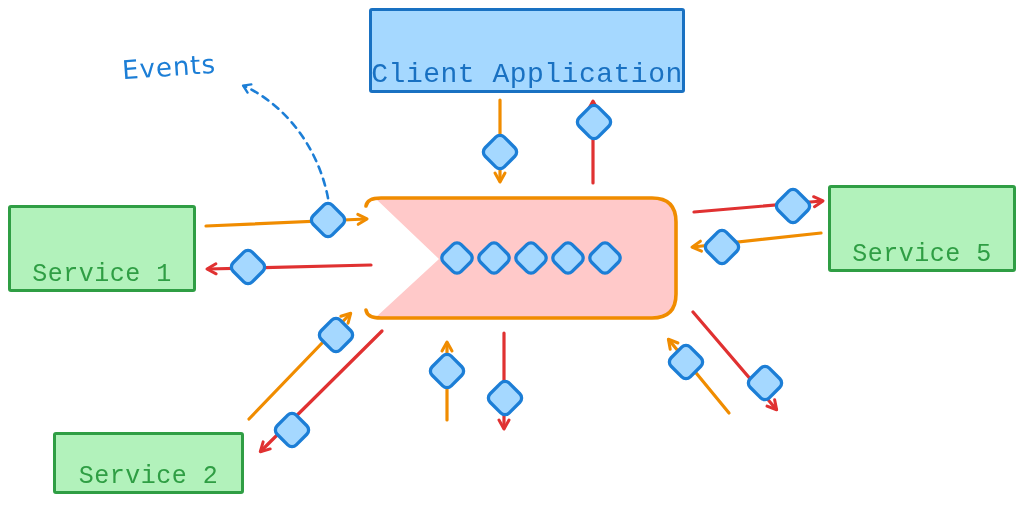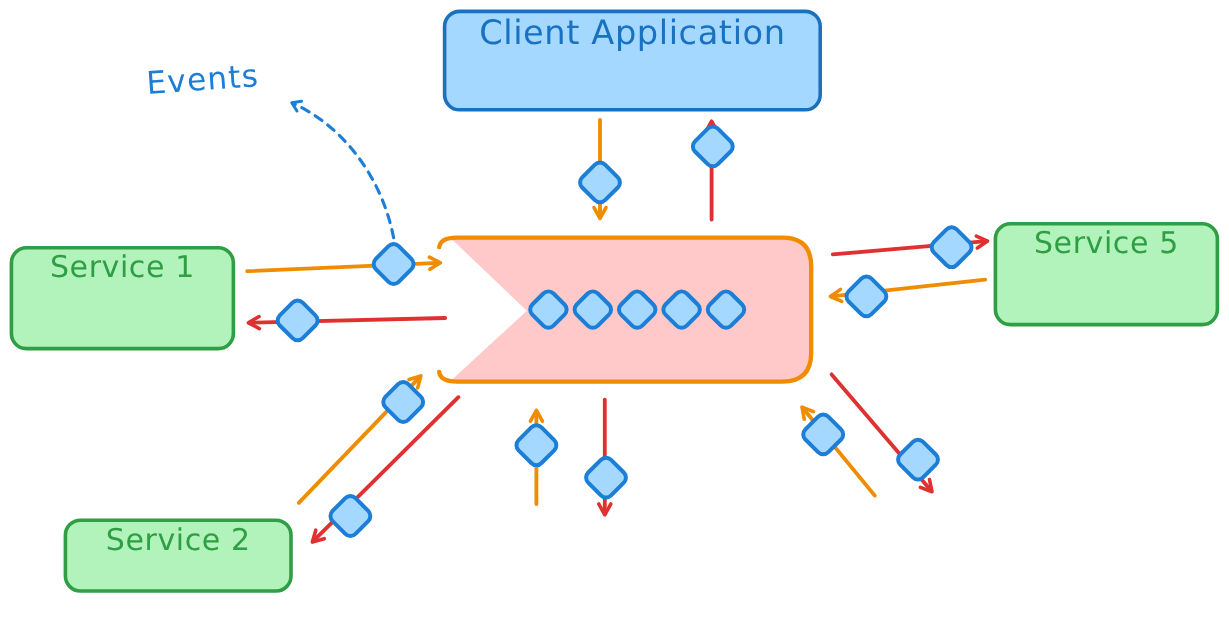--- a/index.html
+++ b/index.html
@@ -8,26 +8,27 @@
     width: 1024px;
     height: 523px;
     overflow: hidden;
     font-family: "DejaVu Sans", sans-serif;
     background: #ffffff;
   }
   .canvas svg { position: absolute; left: 0; top: 0; }
   .node {
     position: absolute;
     display: flex;
-    align-items: flex-start;
+    align-items: flex-end;
     justify-content: center;
-    border-radius: 14px;
+    border-radius: 3px;
     box-sizing: border-box;
     letter-spacing: 0.5px;
     white-space: nowrap;
+    font-family: Liberation Mono, monospace;
   }
   .node.client {
     left: 369px; top: 8px; width: 316px; height: 85px;
     background: #a5d8ff;
     border: 3.5px solid #1971c2;
     color: #1971c2;
     font-size: 28px;
   }
   .node.service {
     background: #b2f2bb;

